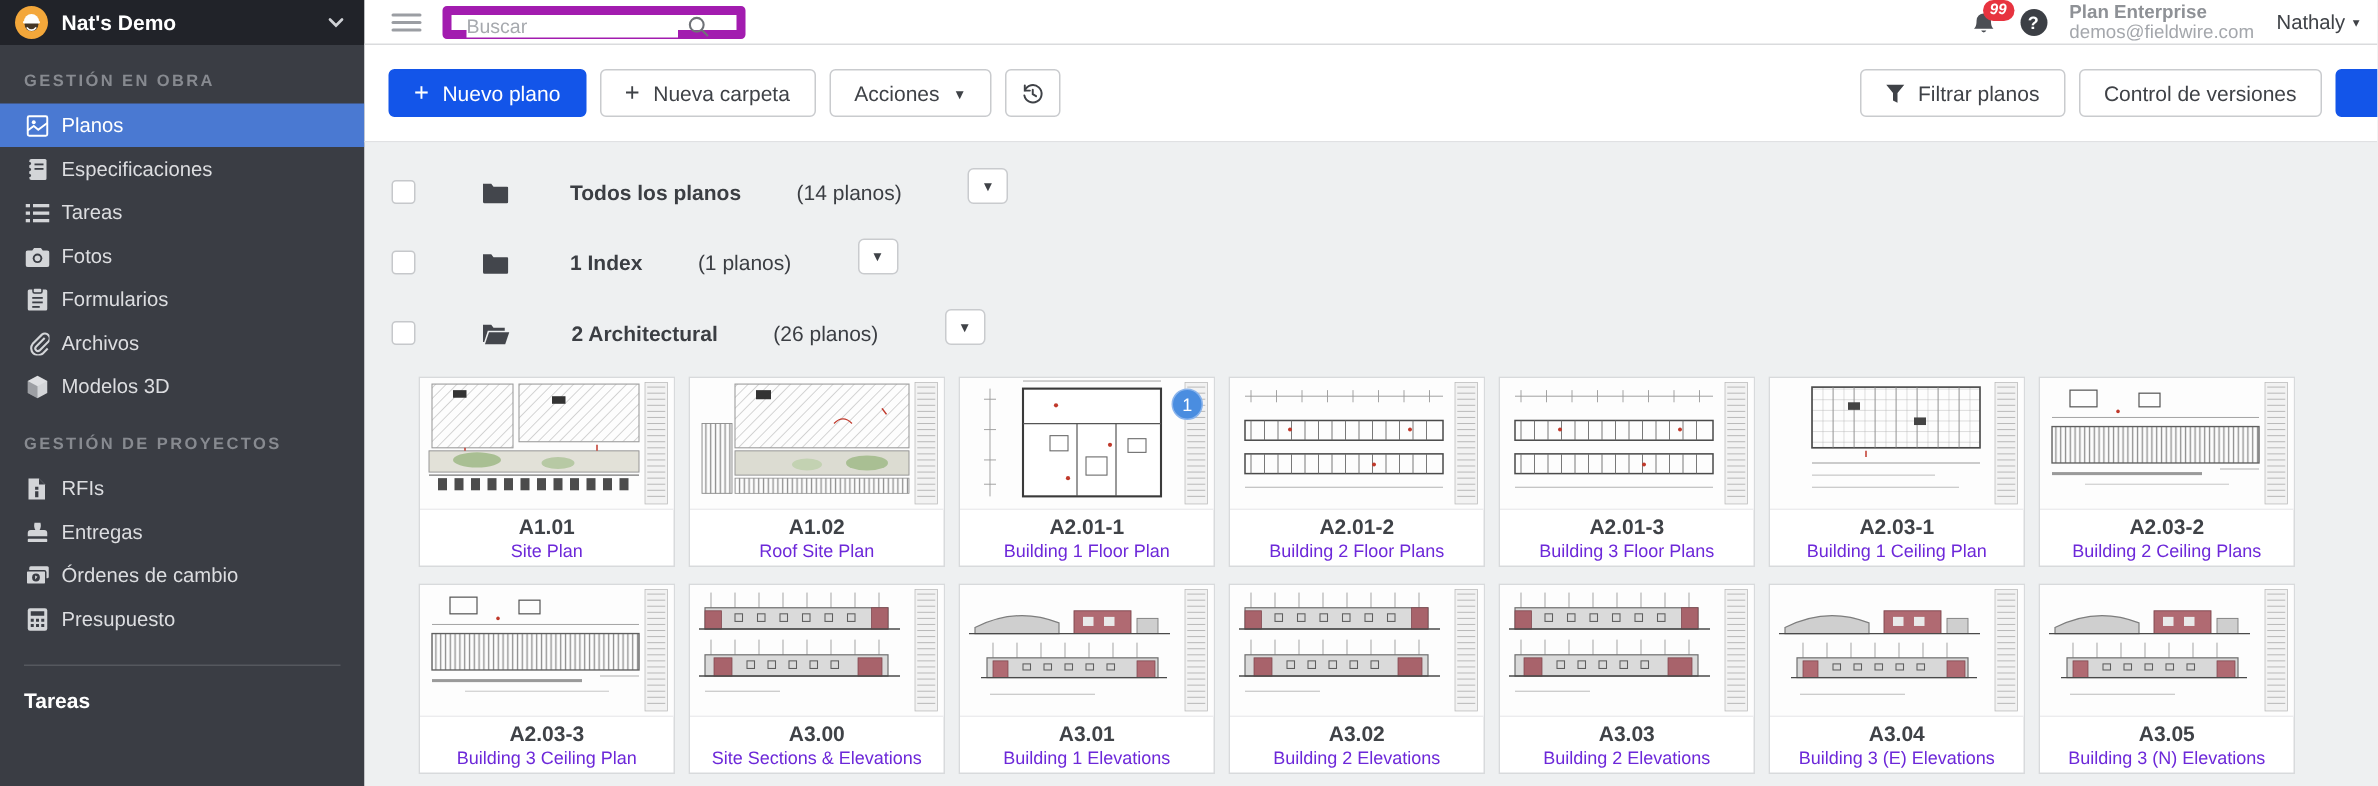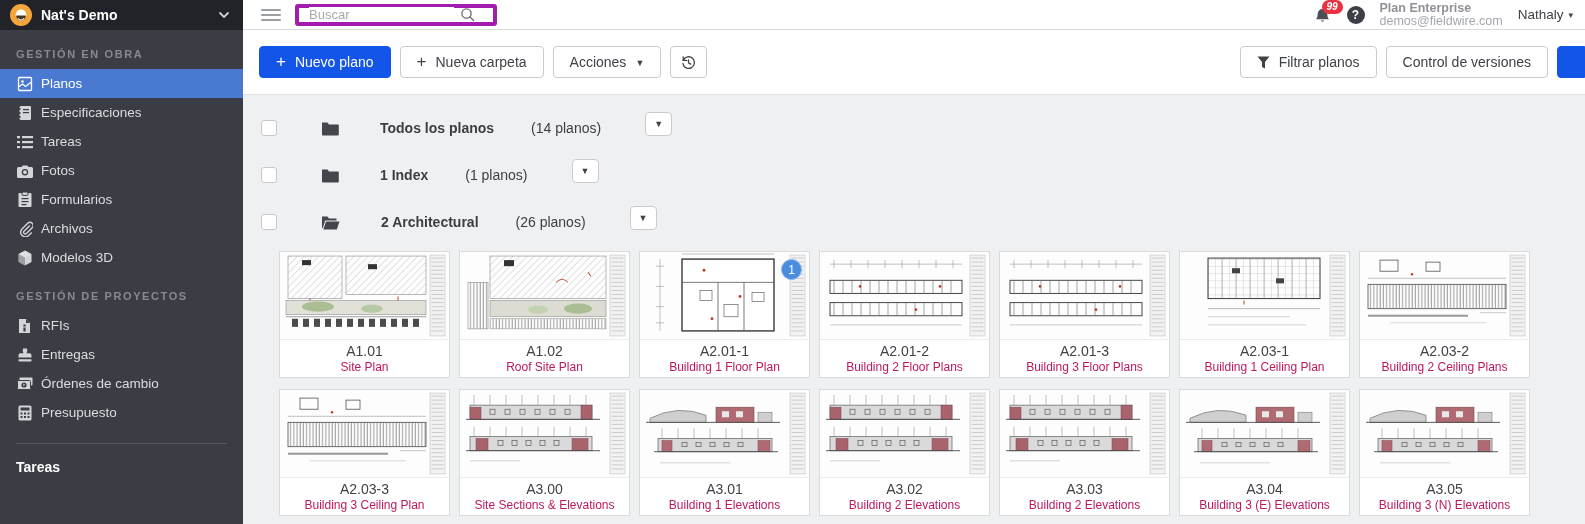--- a/index.html
+++ b/index.html
@@ -25,22 +25,22 @@
   .sidebar-divider { border-top:1px solid #55585e; margin:16px 16px 0; }
   .sidebar-footer { padding:15px 16px; font-size:14px; font-weight:bold; color:#fff; }
 
   
   .main { flex:1; display:flex; flex-direction:column; min-width:0; }
 
   .topbar { height:30px; background:#fff; border-bottom:1px solid #dadbdd;
     display:flex; align-items:center; padding:0 10px 0 18px; gap:14px; flex-shrink:0; }
   .hamburger { display:flex; flex-direction:column; gap:3px; cursor:pointer; }
   .hamburger span { width:20px; height:2px; background:#9b9ea3; border-radius:1px; }
-  .search-box { width:202px; height:22px; border:4px solid #a21caf; border-radius:3px;
-    display:flex; align-items:center; padding:0 18px 0 10px; gap:6px; background:#fff; }
+  .search-box { width:202px; height:22px; border:6px solid #a21caf; border-radius:3px;
+    display:flex; align-items:flex-start; padding:0 18px 0 10px; gap:6px; background:#fff; }
   .search-box input { flex:1; border:none; outline:none; font-size:13px; min-width:0;
     font-family:"Liberation Sans", sans-serif; color:#3f4247; }
   .search-box input::placeholder { color:#a6a9ae; }
   .topbar-right { margin-left:auto; display:flex; align-items:center; gap:15px; }
   .bell-wrap { position:relative; color:#4b4e54; display:flex; margin-top:3px; }
   .notif-badge { position:absolute; top:-7px; left:9px; background:#e7333f; color:#fff;
     font-size:10px; font-weight:bold; font-style:italic; padding:1.5px 5px; border-radius:9px; }
   .help-circle { width:18px; height:18px; border-radius:50%; background:#3c3f45; color:#fff;
     font-size:12px; font-weight:bold; display:flex; align-items:center; justify-content:center;
     cursor:pointer; }
@@ -76,22 +76,22 @@
     border-radius:4px; display:flex; align-items:center; justify-content:center;
     margin-left:12px; cursor:pointer; color:#3f4247; font-size:9px; }
 
   .cards-row { display:flex; gap:9px; margin:0 0 11px 18px; }
   .card { width:171px; height:127px; background:#fff; border:1px solid #d8dadc;
     display:flex; flex-direction:column; position:relative; cursor:pointer; flex-shrink:0; }
   .thumb { height:88px; border-bottom:1px solid #ececee; overflow:hidden; background:#fff; }
   .thumb svg { width:100%; height:100%; display:block; }
   .card-label { flex:1; display:flex; flex-direction:column; align-items:center;
     justify-content:center; }
-  .code { font-size:14px; font-weight:normal; color:#3f4247; line-height:17px; }
-  .pname { font-size:12px; color:#be185d; line-height:15px; white-space:nowrap; }
+  .code { font-size:14px; font-weight:bold; color:#3f4247; line-height:17px; }
+  .pname { font-size:12px; color:#6d28d9; line-height:15px; white-space:nowrap; }
   .plan-badge { position:absolute; top:7px; right:7px; width:21px; height:21px;
     border-radius:50%; background:#4a8de0; border:1px solid #8ab4ec; color:#fff;
     font-size:12px; display:flex; align-items:center; justify-content:center; }
 </style>
 </head>
 <body>
 
 <div class="app">
 
   <aside class="sidebar">

